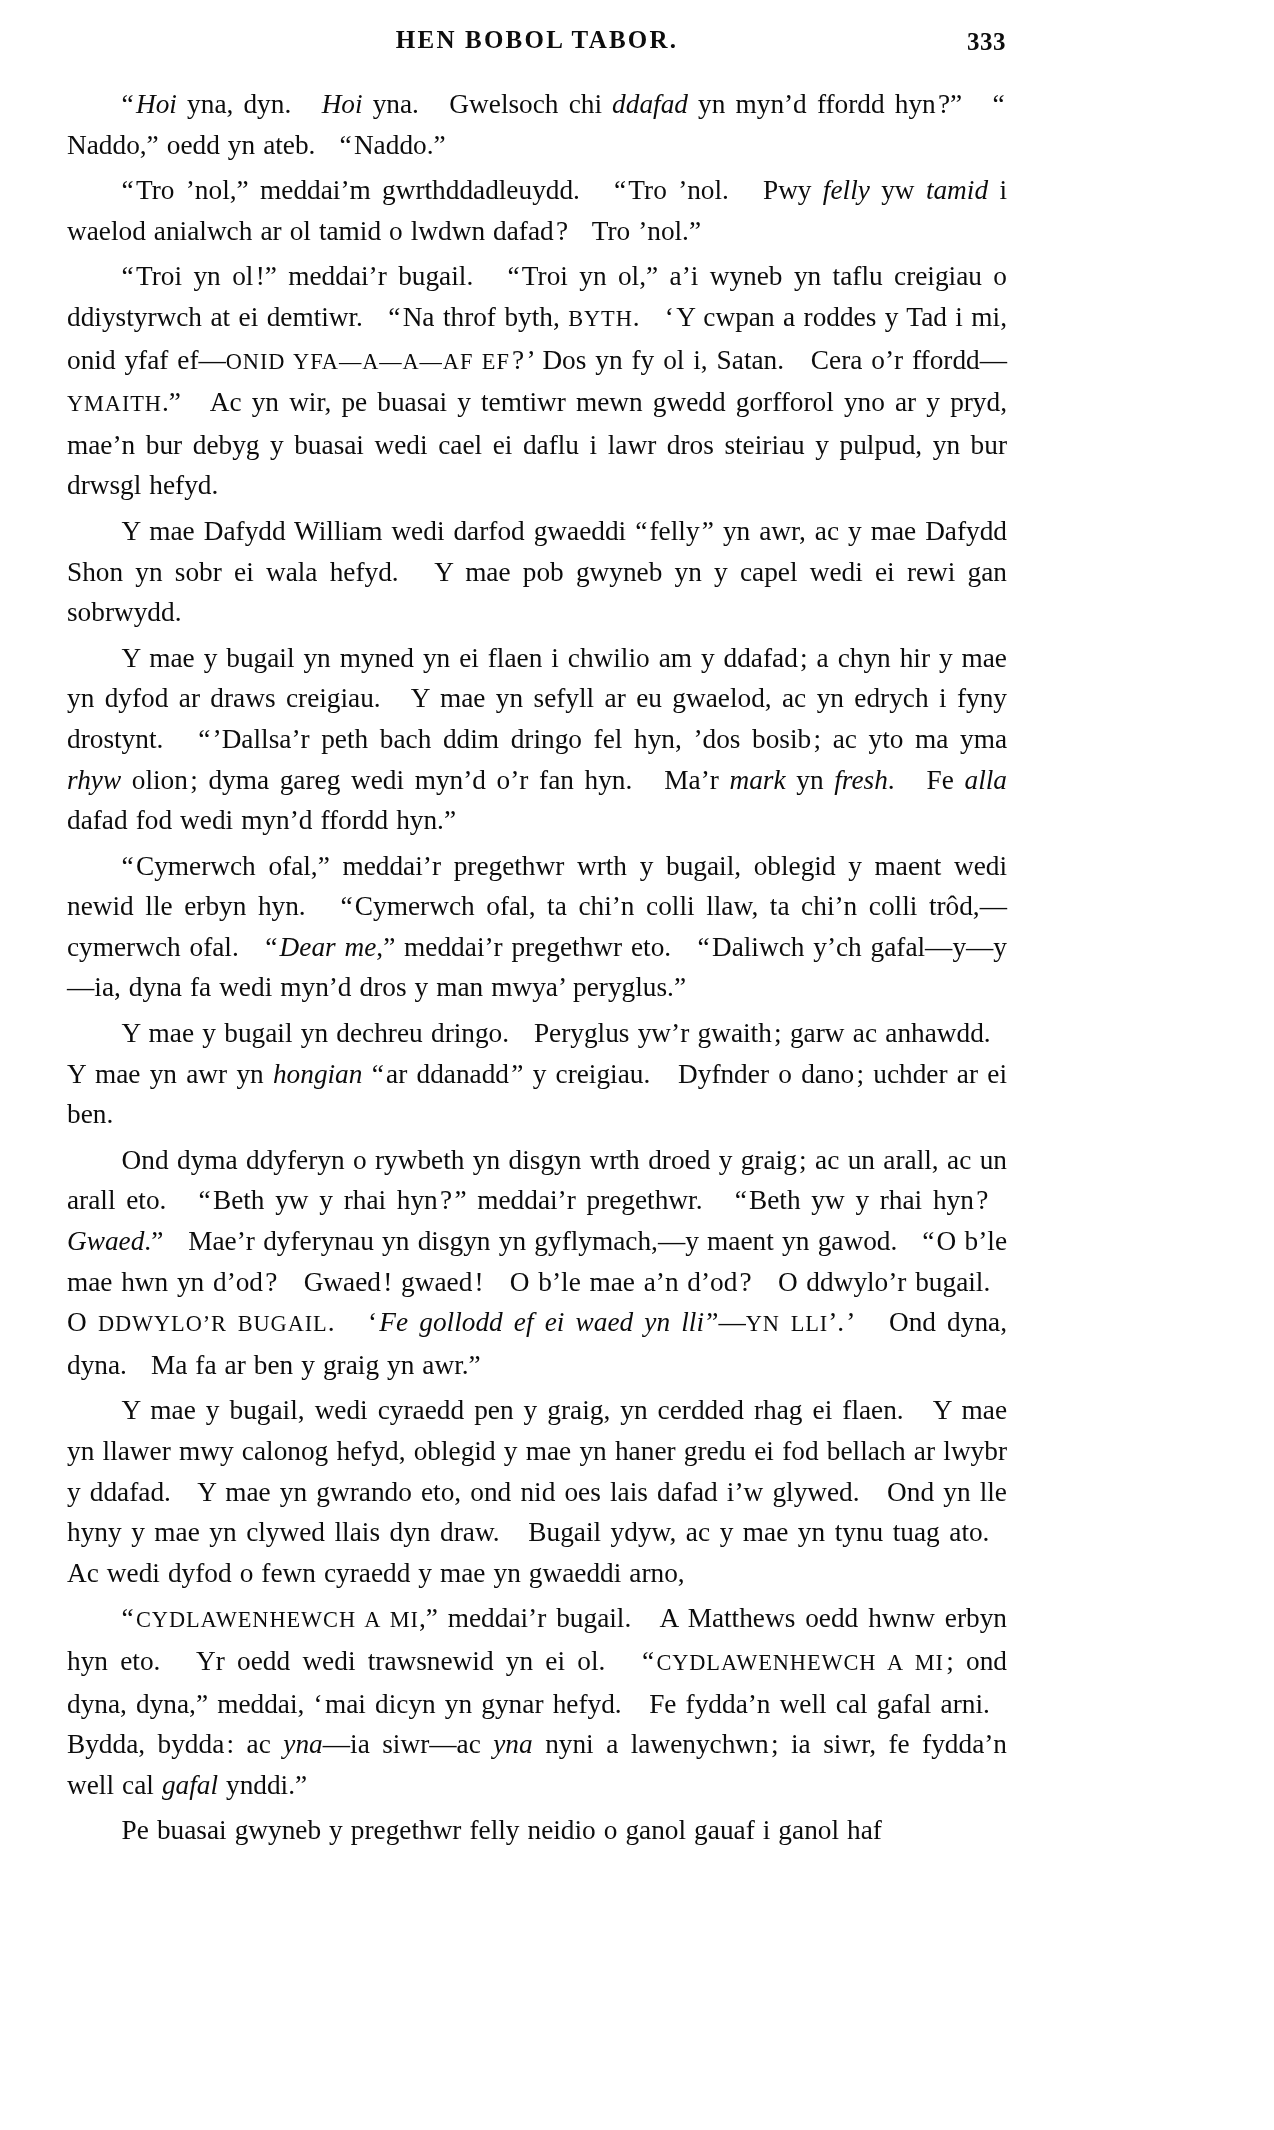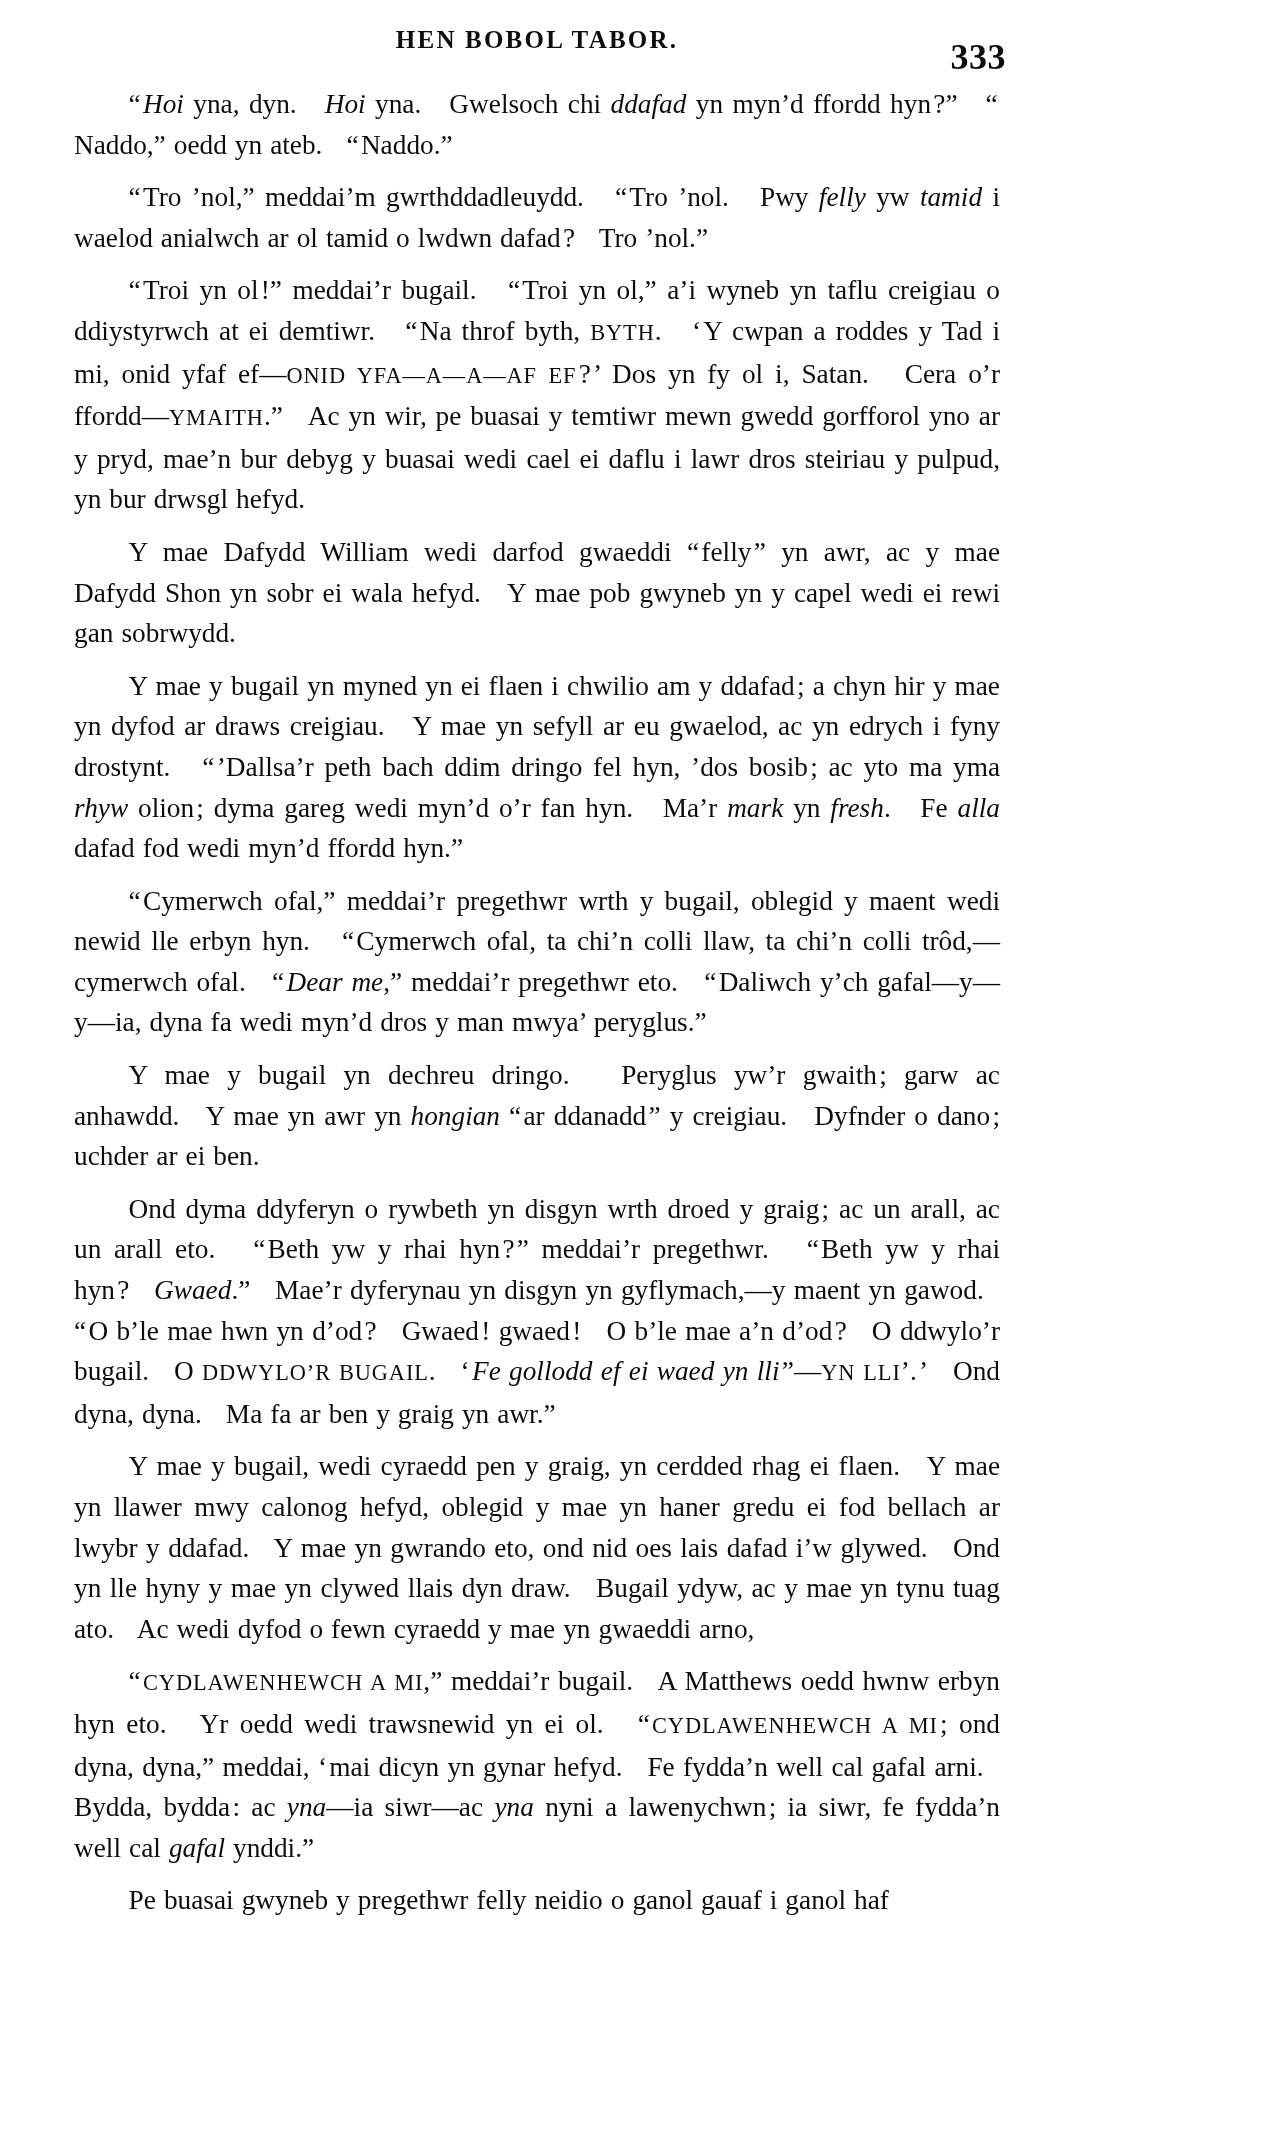--- a/index.html
+++ b/index.html
@@ -32,36 +32,36 @@
     font-family: "Liberation Serif", serif;
     font-size: 25px;
     letter-spacing: 2.2px;
     font-weight: 700;
     text-align: center;
     white-space: nowrap;
   }
   .running-head .folio {
     position: absolute;
     right: 6px;
-    top: 10px;
-    font-size: 36px;
+    top: 2px;
+    font-size: 25px;
     font-weight: 700;
     letter-spacing: 0.5px;
   }
   .body-text {
     font-size: 27.3px;
     line-height: 40.6px;
     text-align: justify;
     text-justify: inter-word;
     -webkit-hyphens: none;
     hyphens: none;
     word-spacing: 1.2px;
   }
   .body-text p {
-    margin: 12px;
+    margin: 5px;
     text-indent: 2.0em;
   }
   .last-line {
     margin-top: 0;
   }
   i { font-style: italic; }
   .sc {
     font-size: 0.82em;
     letter-spacing: 0.9px;
     text-transform: uppercase;

